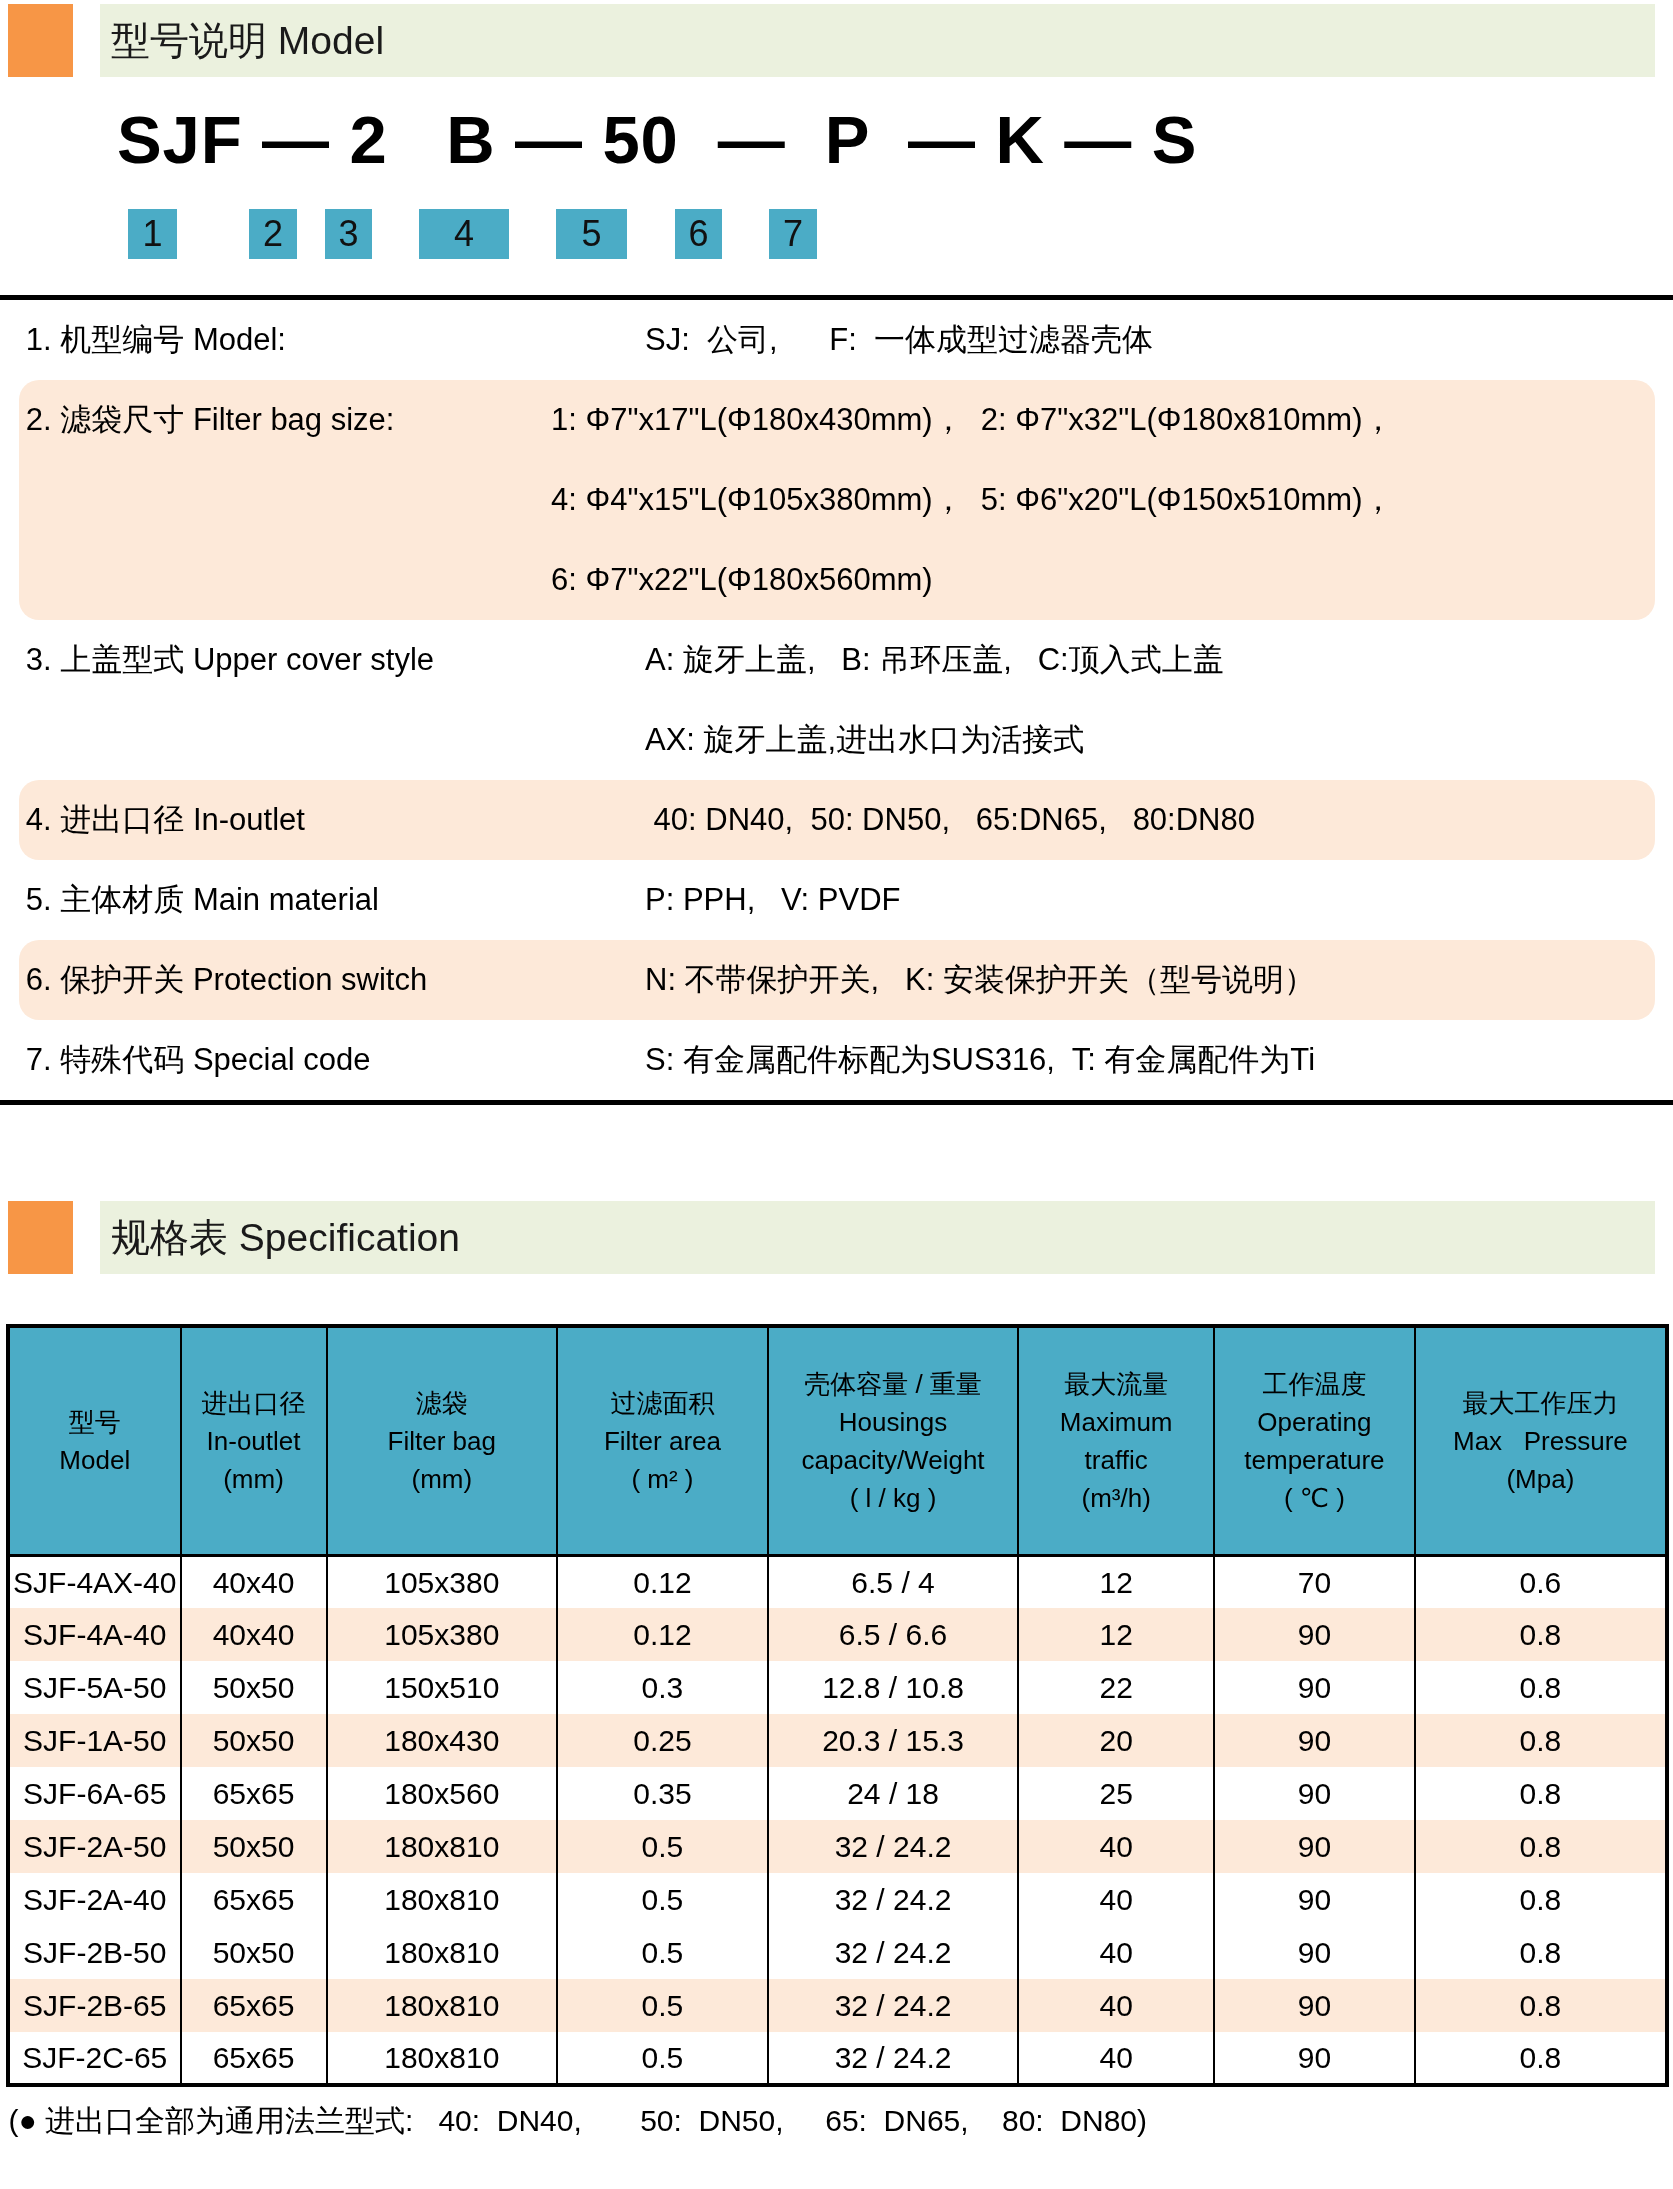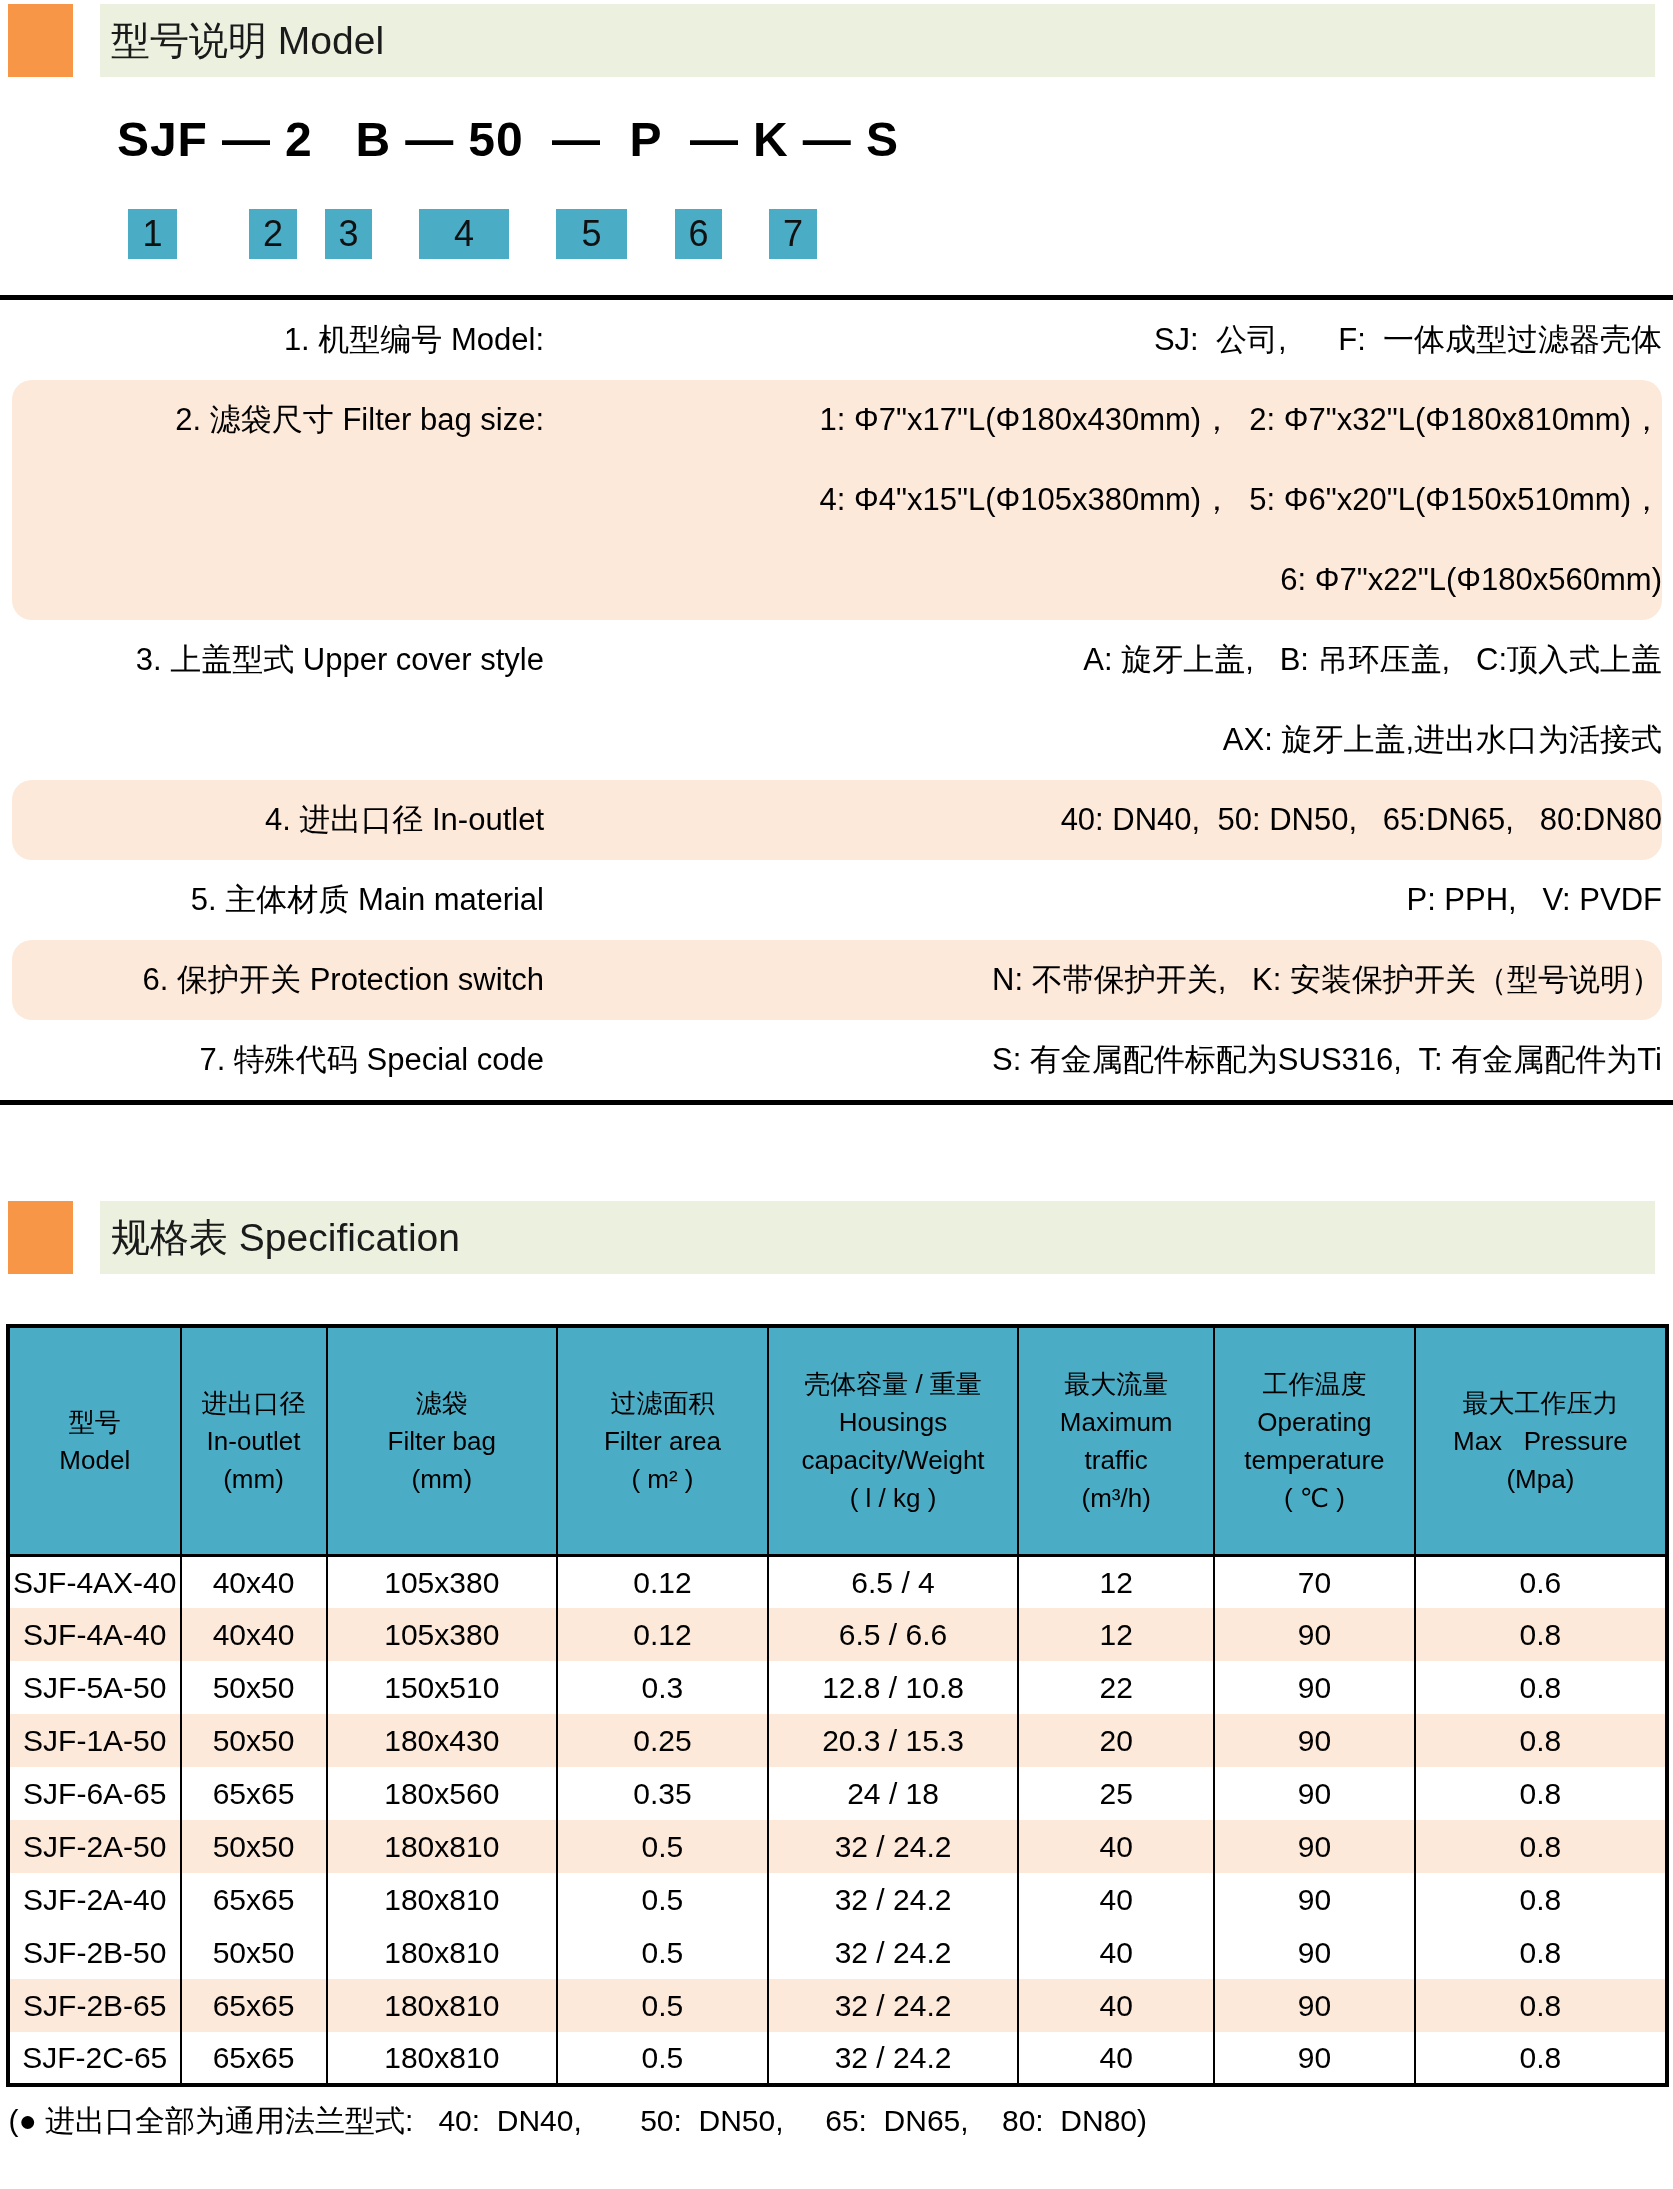--- a/index.html
+++ b/index.html
@@ -21,37 +21,37 @@
     background: var(--green);
   }
   .band-title {
     padding-left: 11px; line-height: 73px; font-size: 39px; color: #1a1a1a;
     white-space: pre;
   }
 
   
   .model-code {
     margin-top: 50px; margin-left: 117px;
-    font-size: 48px; font-weight: bold; letter-spacing: 0.9px;
+    font-size: 67px; font-weight: bold; letter-spacing: 0.9px;
     line-height: 60px; white-space: pre;
   }
 
   
   .boxes { position: relative; margin-top: 39px; height: 50px; }
   .pos-box {
     position: absolute; top: 0; height: 50px; background: var(--teal);
     text-align: center; line-height: 50px; font-size: 36px; color: #111;
   }
 
   
   .rule { height: 5.1px; background: #000; margin-top: 0; }
   .rule-1 { margin-top: 36px; }
 
   
-  .items { margin: 0 12px; text-align: right; }
+  .items { margin: 0 19px; }
   .item { display: flex; align-items: flex-start; }
   .item.shaded { background: var(--peach); border-radius: 20px; }
   .item-label {
     width: 532px; flex: 0 0 532px; padding-left: 6.8px;
     font-size: 31px; line-height: 80px; white-space: pre;
   }
   .item-values { flex: 1 1 auto; padding-left: 94px; }
   .item.tight .item-values { padding-left: 0; }
   .value-line { font-size: 31px; line-height: 80px; white-space: pre; }
 

